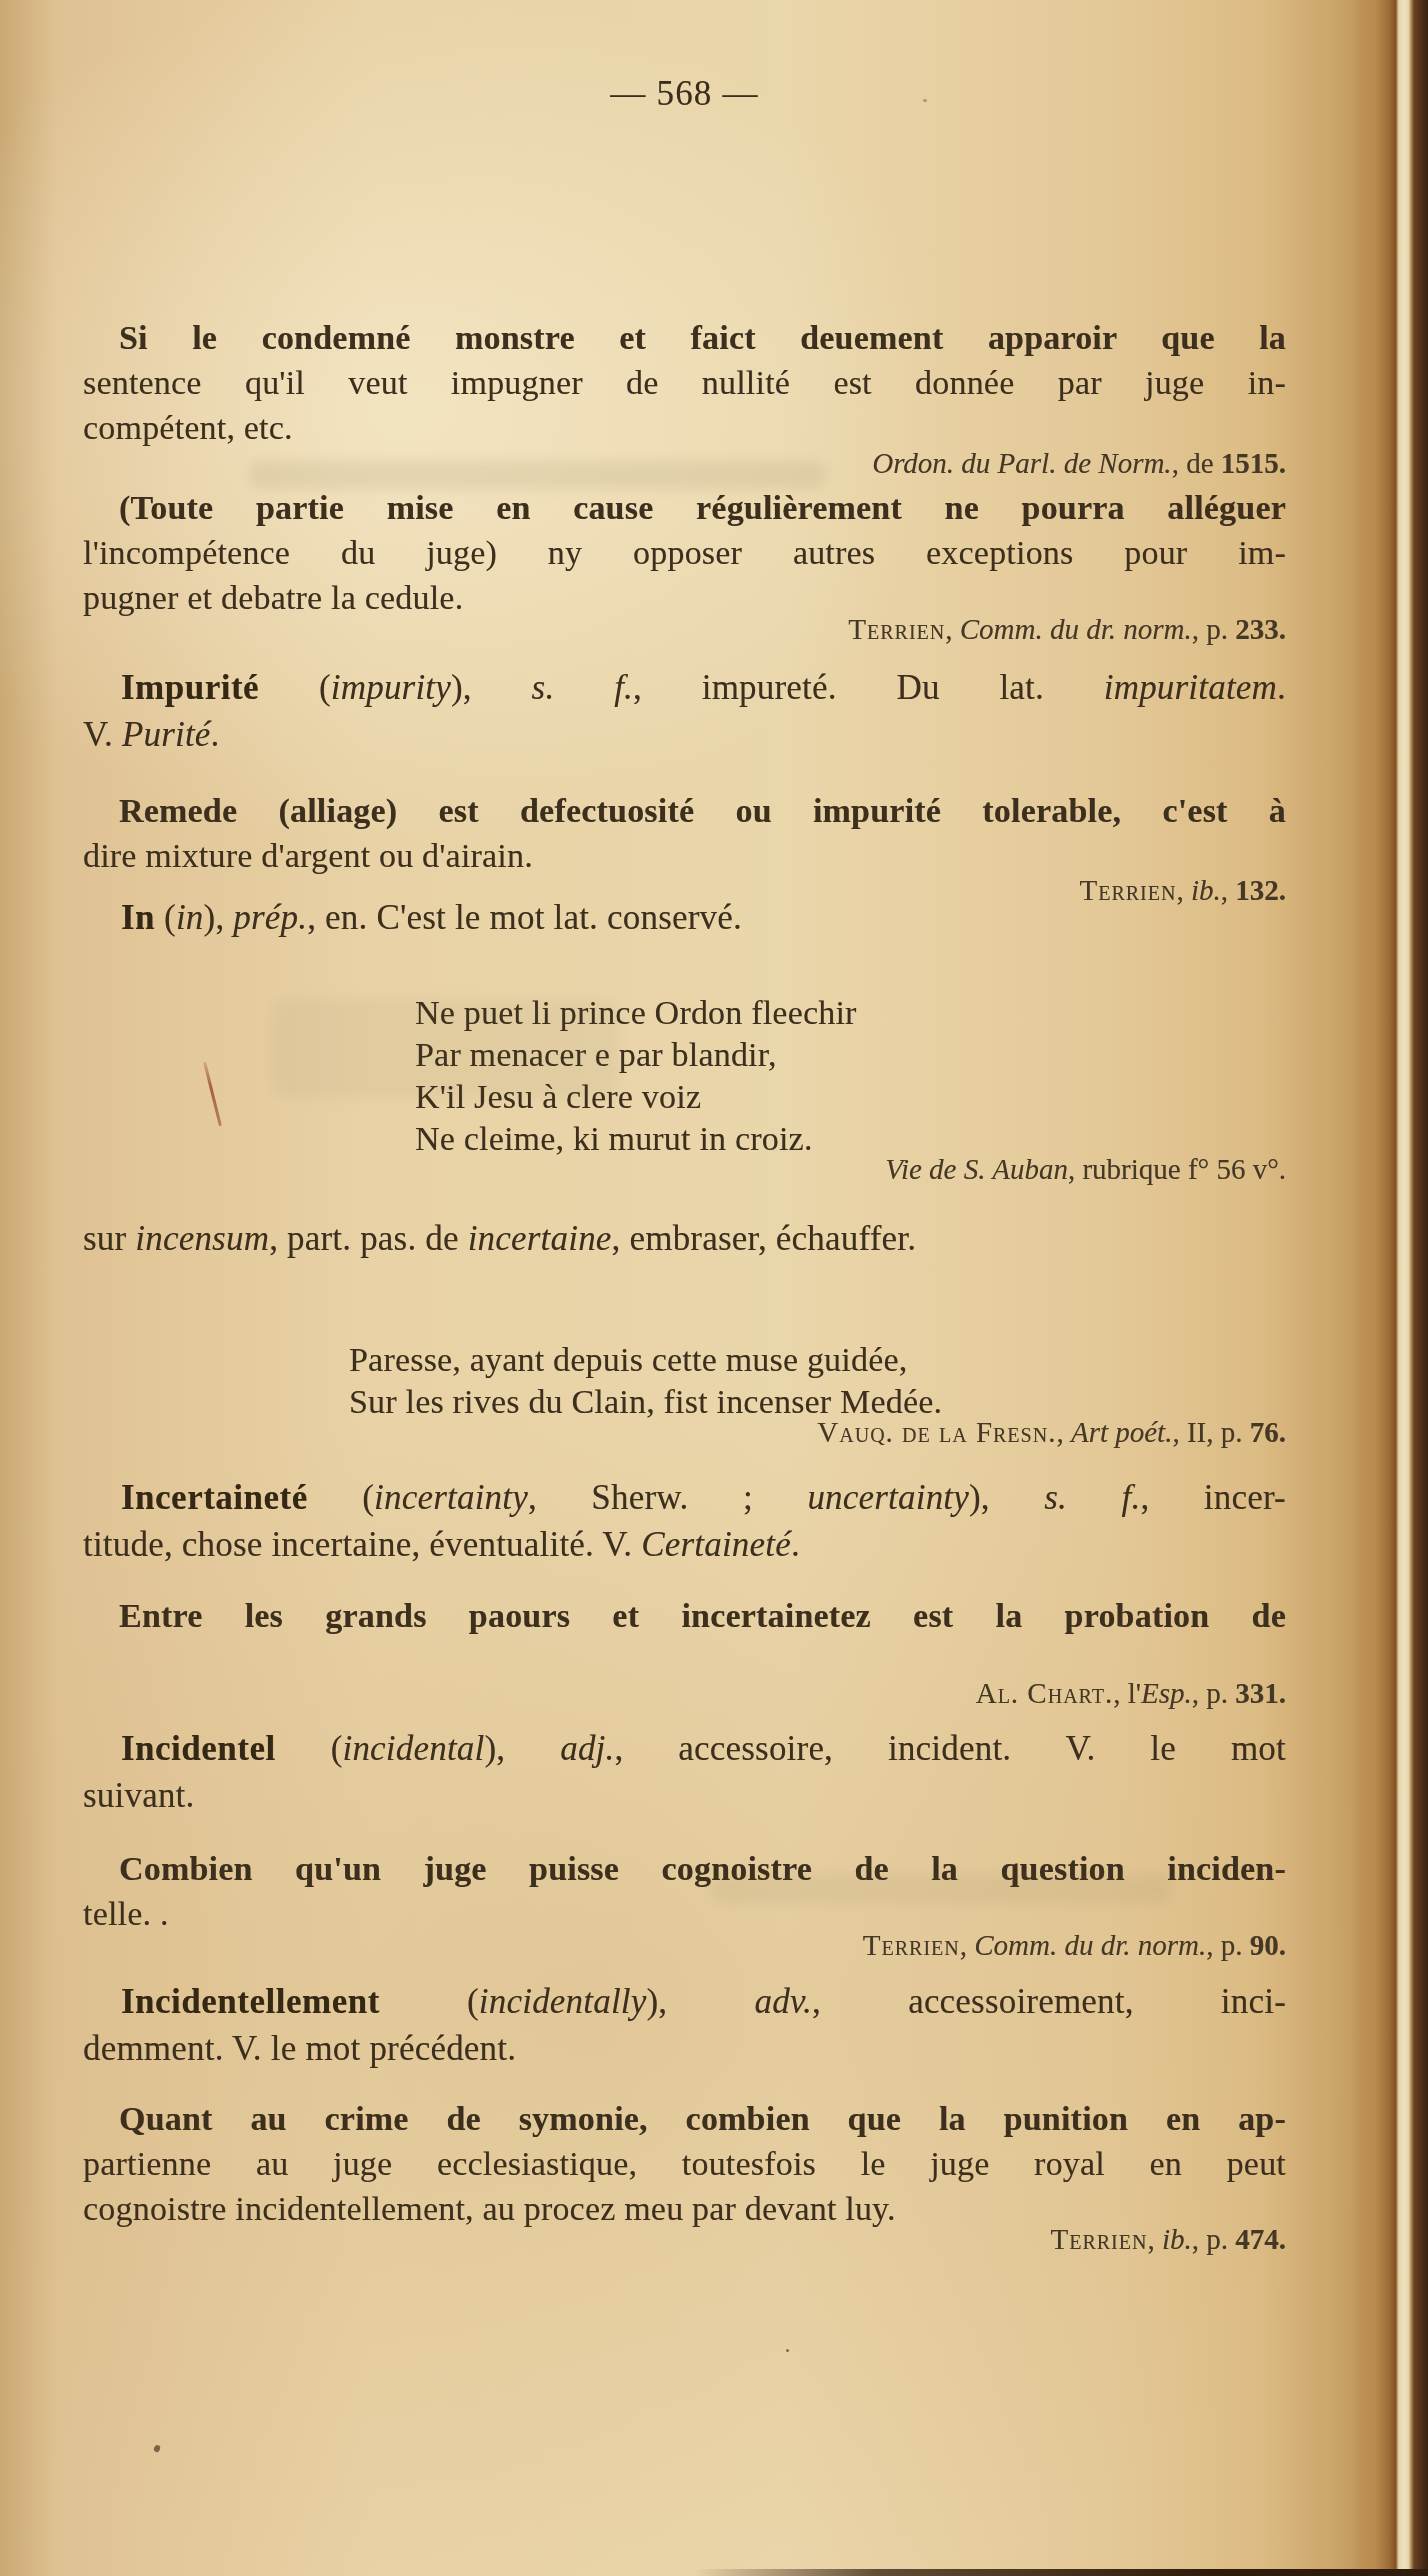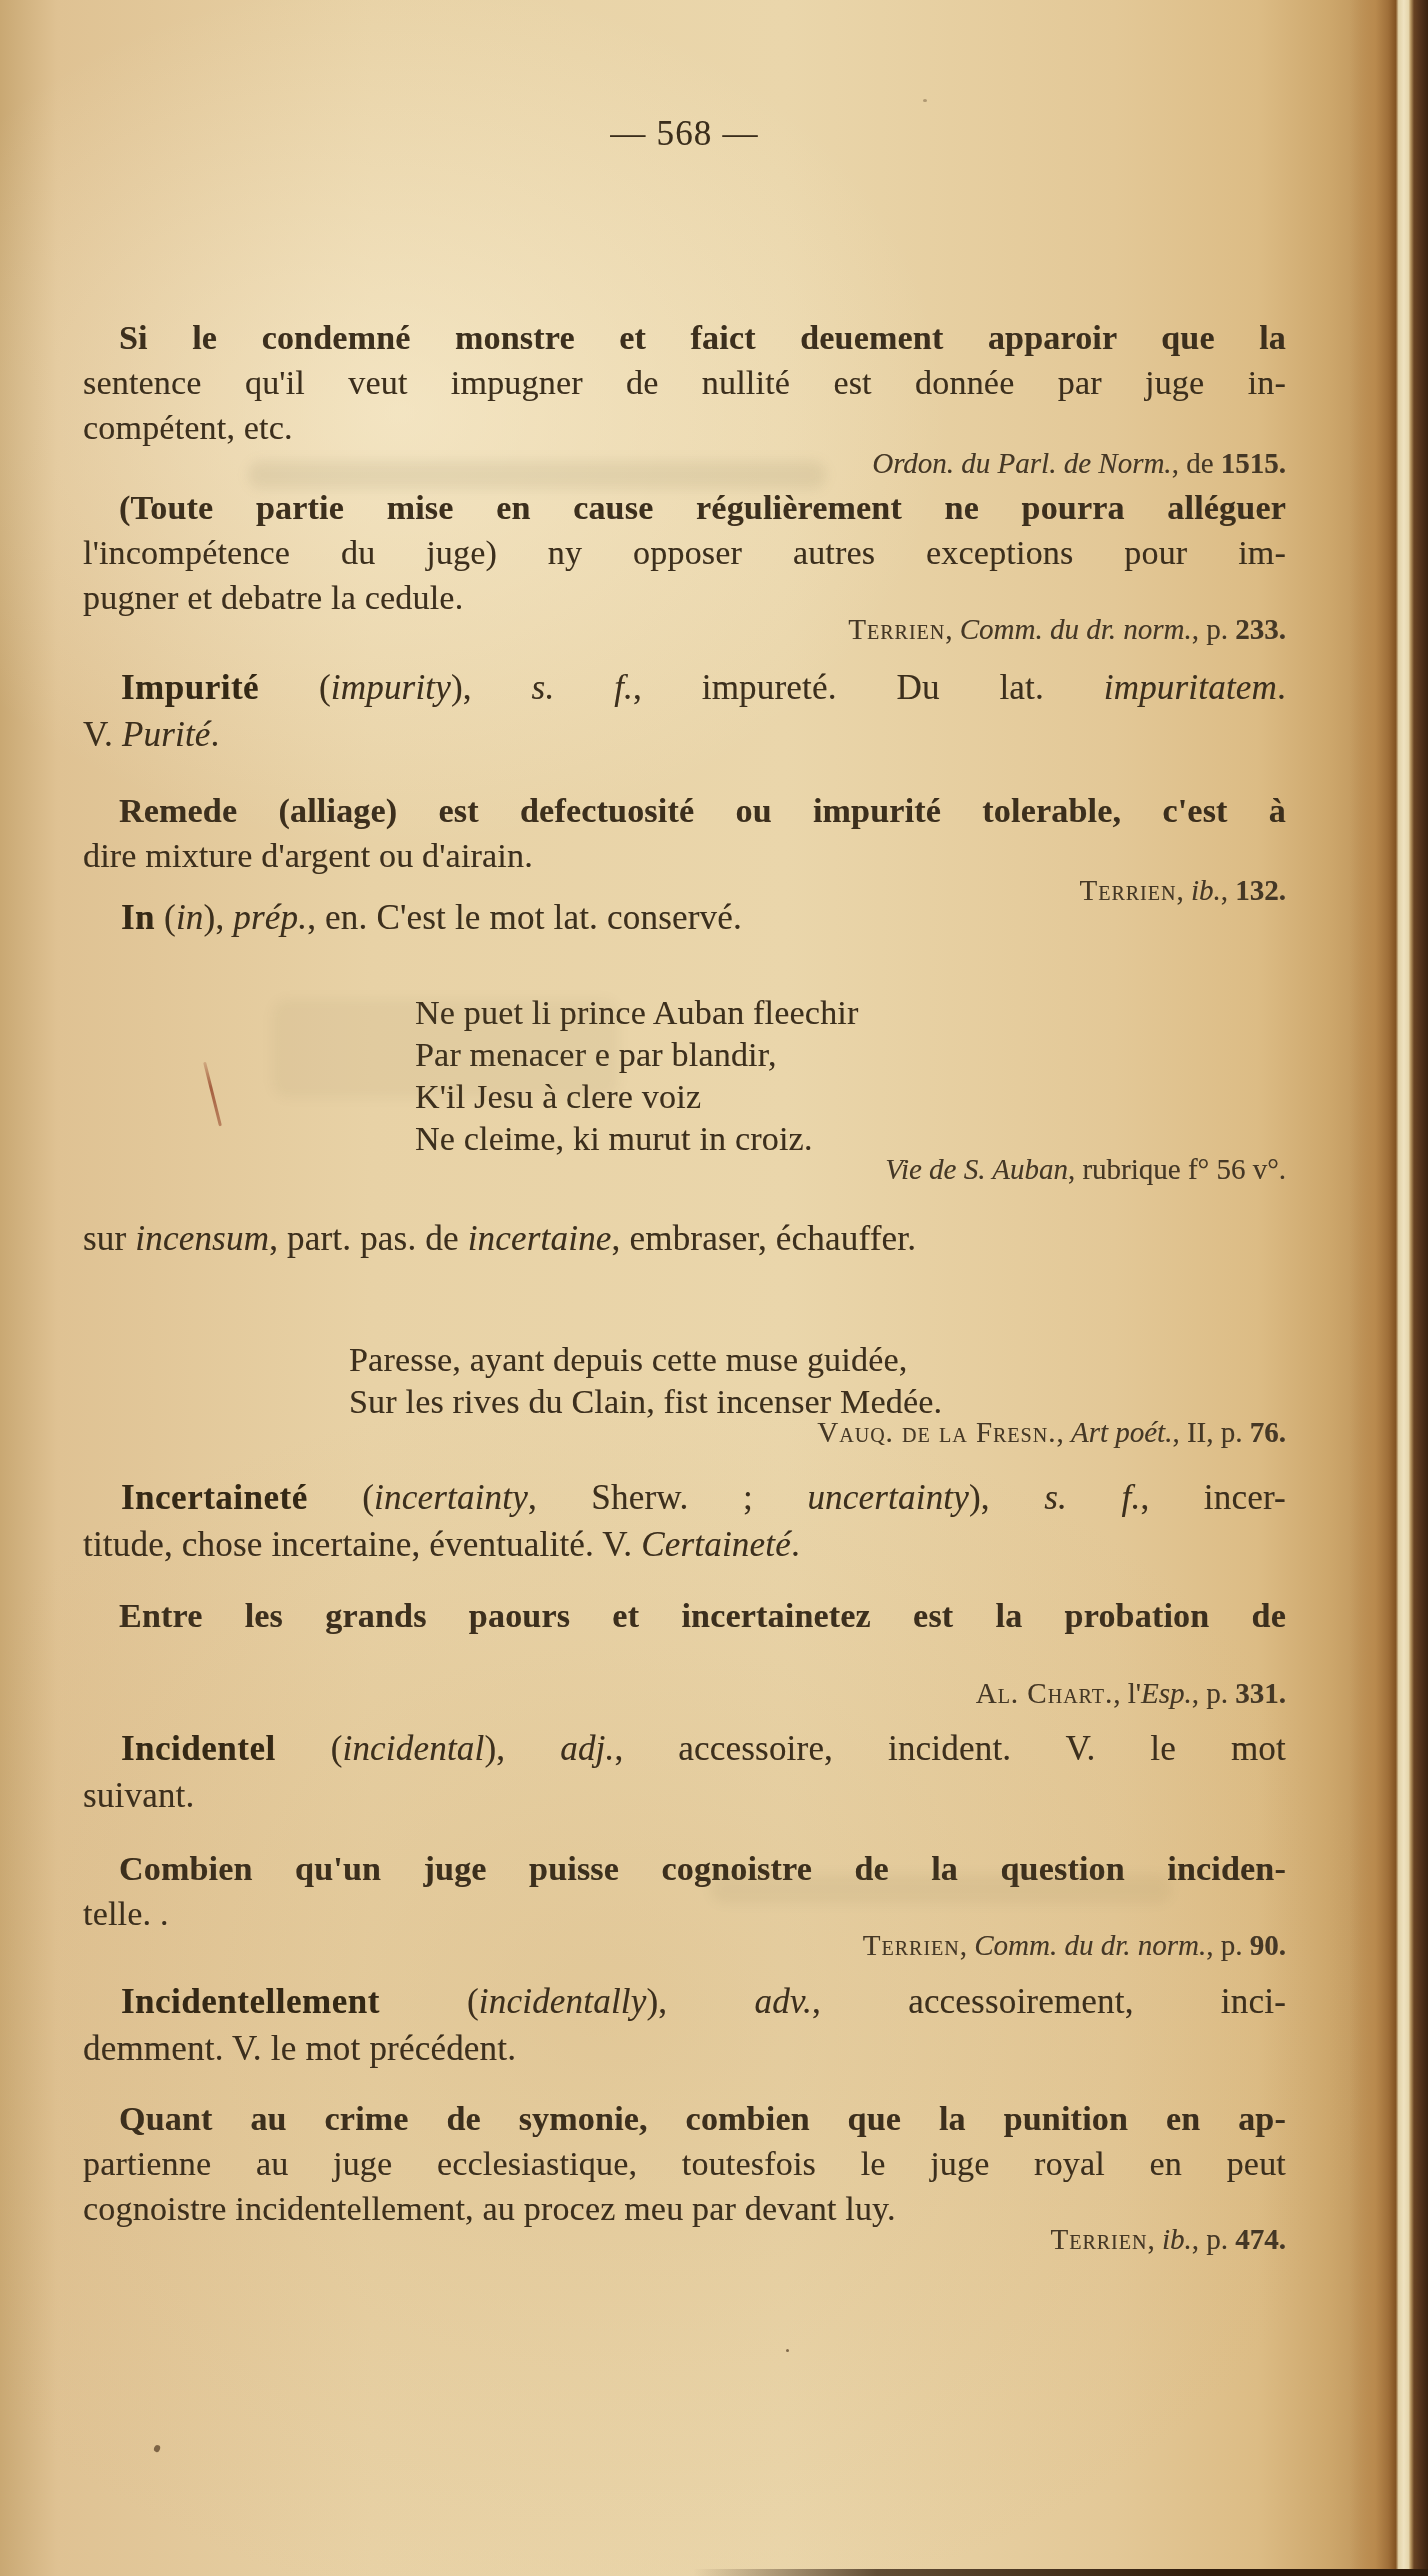--- a/index.html
+++ b/index.html
@@ -31,21 +31,21 @@
   .def .ln.first { text-indent:38px; }
   .quote .ln.first { text-indent:36px;font-weight:bold; }
   .hw { font-weight:bold; letter-spacing:0.5px; color:#342815; }
   .verse .ln { text-align:left; text-align-last:left; line-height:42px; }
   .indent-deep .ln { margin-left:332px; }
   .indent-mid .ln { margin-left:266px; }
   .citation { position:absolute; left:83px; width:1203px; text-align:right; font-size:29px; line-height:35px; color:#453826; }
   .sc { font-variant:small-caps; letter-spacing:1px; }
   .b { font-weight:bold; }
   .pr-s { padding-right:40px; } .pr-m { padding-right:53px; } .pr-l { padding-right:69px; } .pr-xl { padding-right:89px; }
-  .page-header { position:absolute; top:74px; left:83px; width:1203px; text-align:center; font-size:35px; letter-spacing:1.2px; color:#3a2d1b;margin-top:40px; }
+  .page-header { position:absolute; top:74px; left:83px; width:1203px; text-align:center; font-size:35px; letter-spacing:1.2px; color:#3a2d1b; }
   .pen-mark {
     position:absolute; left:211px; top:1061px; width:3.3px; height:66px;
     background:linear-gradient(180deg, rgba(150,70,42,0.25), rgba(150,70,42,0.8) 40%, rgba(150,70,42,0.55));
     border-radius:2.5px; transform:rotate(-14deg);
   }
   .speck { position:absolute; background:#47301a; border-radius:50%; opacity:0.65; }
   .speck.s1 { left:154px; top:2445px; width:5.8px; height:7.4px; transform:rotate(20deg); }
   .speck.s2 { left:786px; top:2349px; width:3.3px; height:3.3px; }
   .speck.s3 { left:923px; top:99px; width:4.1px; height:3.3px; opacity:0.35; }
   .smudge { position:absolute; background:rgba(110,95,55,0.10); filter:blur(5.8px); border-radius:16.5px; }
@@ -84,21 +84,21 @@
     <div class="ln first">Remede (alliage) est defectuosité ou impurité tolerable, c'est à</div>
     <div class="ln last">dire mixture d'argent ou d'airain.</div>
   </section>
   <div class="citation pr-l" style="top:873px"><span class="sc">Terrien</span><span>, </span><i>ib.</i><span>, </span><span class="b">132.</span></div>
 
   <section class="block def" style="top:894px">
     <div class="ln first last"><b class="hw">In</b><span> (</span><i>in</i><span>), </span><i>prép.</i><span>, en. C'est le mot lat. conservé.</span></div>
   </section>
 
   <section class="block verse indent-deep" style="top:992px">
-    <div class="ln">Ne puet li prince Auban fleechir</div>
+    <div class="ln">Ne puet li prince Ordon fleechir</div>
     <div class="ln">Par menacer e par blandir,</div>
     <div class="ln">K'il Jesu à clere voiz</div>
     <div class="ln">Ne cleime, ki murut in croiz.</div>
   </section>
   <div class="citation pr-m" style="top:1152px"><i>Vie de S. Auban</i><span>, rubrique f° 56 v°.</span></div>
 
   <section class="block def" style="top:1215px">
     <div class="ln last"><span>sur </span><i>incensum</i><span>, part. pas. de </span><i>incertaine</i><span>, embraser, échauffer.</span></div>
   </section>
 

